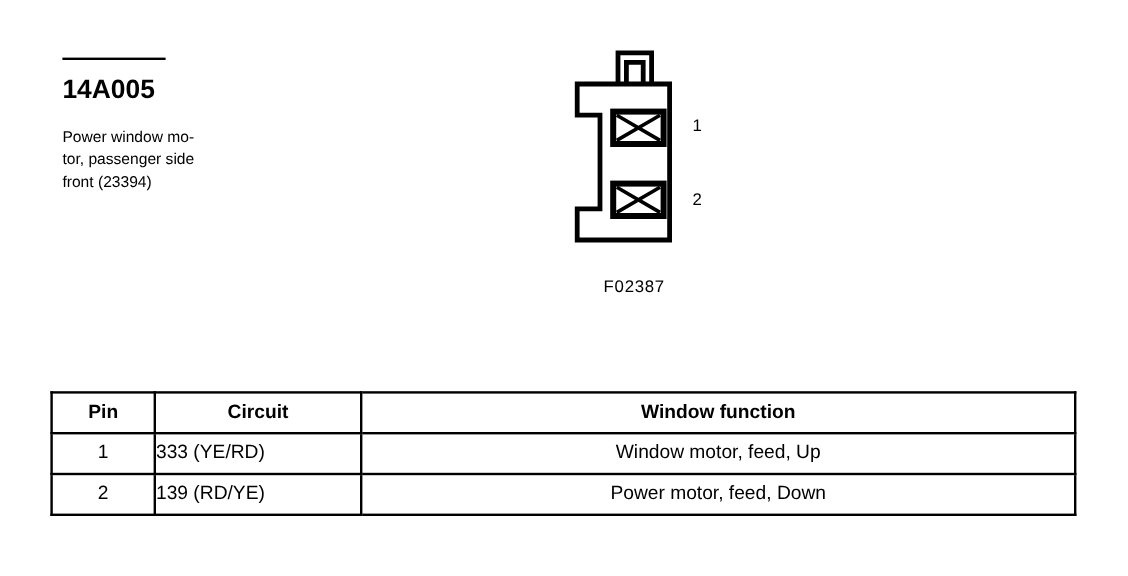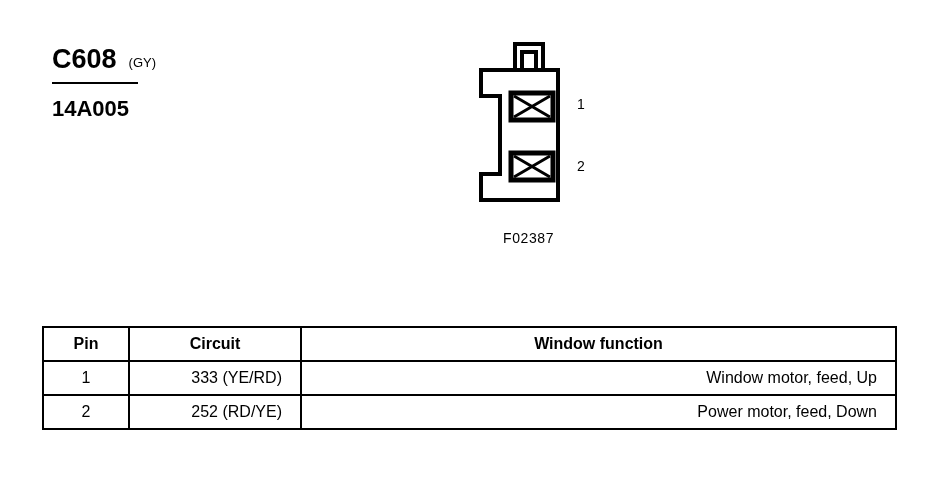--- a/index.html
+++ b/index.html
@@ -99,43 +99,44 @@
   }
   table#pin-table {
     border-collapse: collapse;
     width: 100%;
     table-layout: fixed;
   }
   table#pin-table th,
   table#pin-table td {
     border: 2px solid #000;
     height: 32px;
-    padding: 0 18px;
+    padding: 0 0;
     font-size: 16px;
     line-height: 18px;
     vertical-align: middle;
   }
   table#pin-table th { font-weight: bold; text-align: center; }
   col.col-pin      { width: 86px; }
   col.col-circuit  { width: 172px; }
   col.col-function { width: auto; }
   td.cell-pin      { text-align: center; }
-  td.cell-circuit  { text-align: right; }
-  td.cell-function { text-align: right; padding-left: 17px; border-radius: 15px; }
+  td.cell-circuit  { text-align: left; }
+  td.cell-function { text-align: center; padding-left: 17px; border-radius: 15px; }
 </style>
 </head>
 <body>
 
 <div id="header-block">
-  <div id="connector-id-row">
-    <span id="connector-id">C608</span>
-    <span id="connector-color">(GY)</span>
-  </div>
   <div id="header-rule"></div>
   <div id="part-number">14A005</div>
+  <div id="description">
+    <span class="desc-line">Power window mo-</span>
+    <span class="desc-line">tor, passenger side</span>
+    <span class="desc-line">front (23394)</span>
+  </div>
 </div>
 
 <div id="connector-figure">
   <svg id="connector-svg" width="150" height="200" viewBox="0 0 150 200">
 
     <path d="M 45 36 L 45 10 L 73 10 L 73 36" fill="none" stroke="#000" stroke-width="4"></path>
     <path d="M 52 36 L 52 18 L 66 18 L 66 36" fill="none" stroke="#000" stroke-width="4"></path>
 
     <path d="M 11 36 L 88 36 L 88 166 L 11 166 L 11 140 L 30 140 L 30 62 L 11 62 Z" fill="none" stroke="#000" stroke-width="4" stroke-linejoin="miter"></path>
 
@@ -171,18 +172,18 @@
       </tr>
     </thead>
     <tbody>
       <tr>
         <td class="cell-pin">1</td>
         <td class="cell-circuit">333 (YE/RD)</td>
         <td class="cell-function">Window motor, feed, Up</td>
       </tr>
       <tr>
         <td class="cell-pin">2</td>
-        <td class="cell-circuit">252 (RD/YE)</td>
+        <td class="cell-circuit">139 (RD/YE)</td>
         <td class="cell-function">Power motor, feed, Down</td>
       </tr>
     </tbody>
   </table>
 </div>
 
 </body></html>

